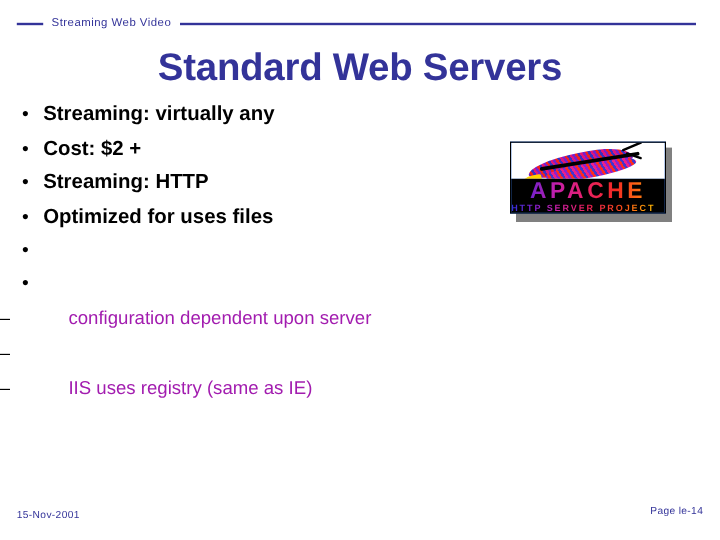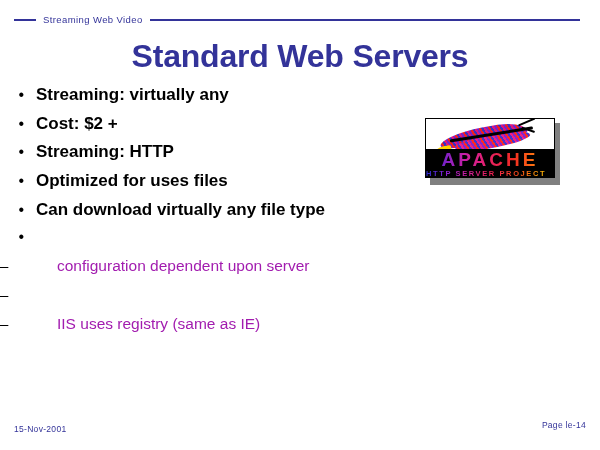--- a/index.html
+++ b/index.html
@@ -302,21 +302,20 @@
       <span class="btext">Streaming: HTTP</span>
     </div>
 
     <div class="bullet-row">
       <span class="marker">•</span>
       <span class="btext">Optimized for uses files</span>
     </div>
 
     <div class="bullet-row">
       <span class="marker">•</span>
-      <span class="btext">Can download virtually any file type</span>
     </div>
 
     <div class="bullet-row">
       <span class="marker">•</span>
     </div>
 
     <div class="sub-row">
       <span class="marker">–</span>
       <span class="btext">configuration dependent upon server</span>
     </div>

